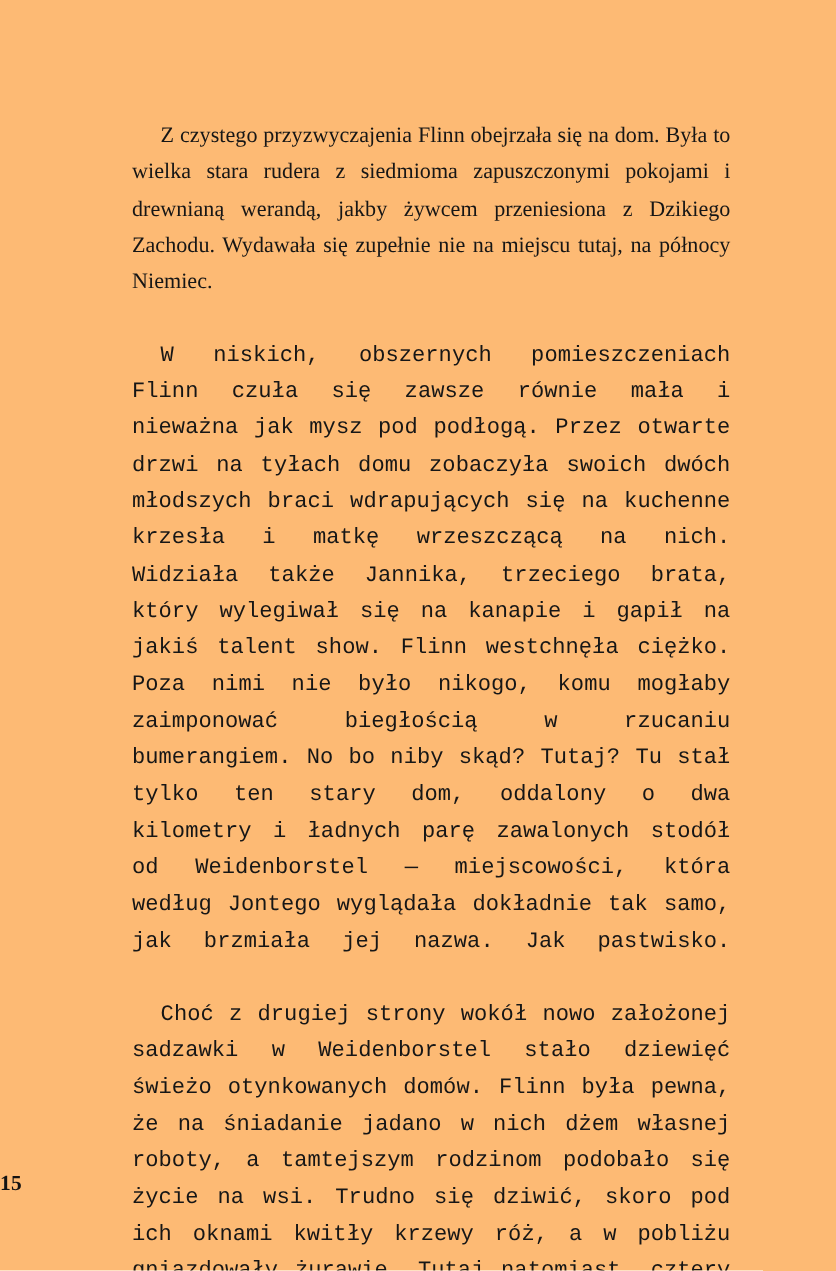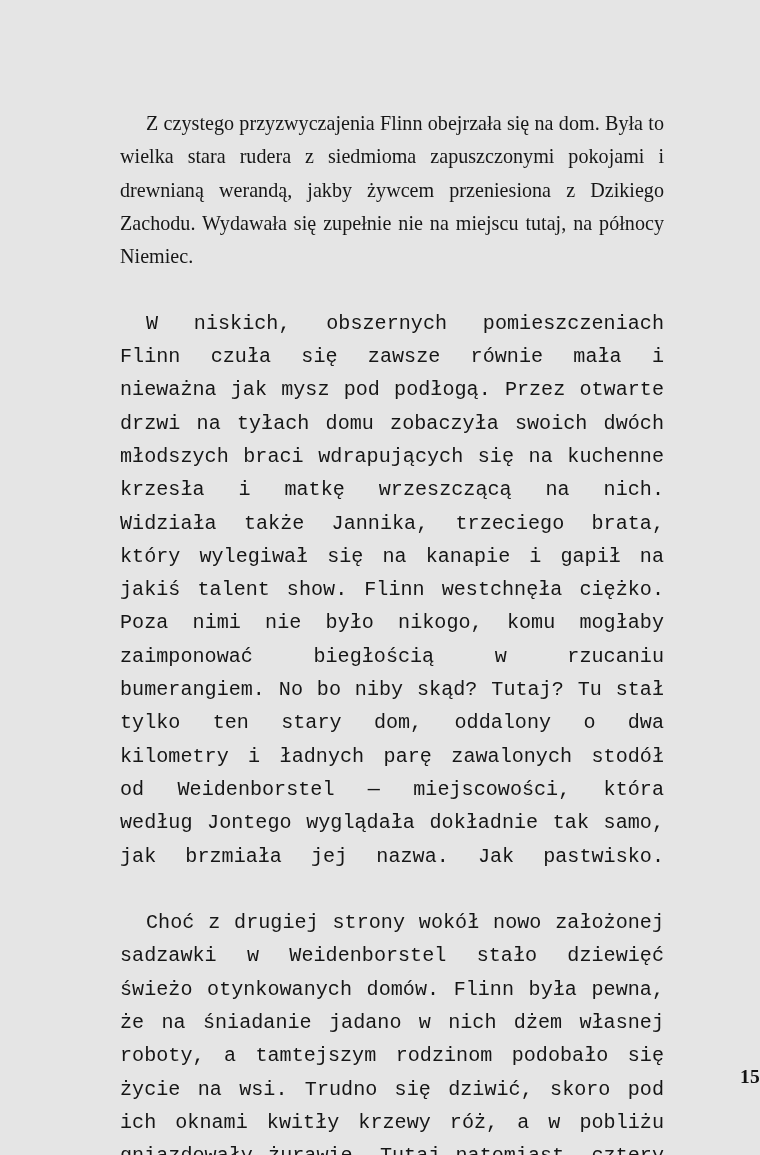--- a/index.html
+++ b/index.html
@@ -14,21 +14,21 @@
     font-family: "Liberation Serif", "DejaVu Serif", serif;
     color: #161616;
     -webkit-font-smoothing: antialiased;
   }
   .page {
     position: absolute;
     left: 0;
     top: 0;
     width: 760px;
     height: 1155px;
-    background: #e5e5e5;
+    background: #fdba74;
     box-sizing: border-box;
   }
   .text-block {
     position: absolute;
     left: 120px;
     top: 107px;
     width: 544px;
   }
   .para {
     margin: 0;
@@ -50,21 +50,21 @@
   .para:after {
     content: "";
     display: inline-block;
     width: 100%;
   }
   .folio {
     position: absolute;
     left: 0;
     top: 1066px;
     width: 760px;
-    text-align: right;
+    text-align: left;
     font-size: 19.5px;
     font-weight: bold;
     font-family: "Liberation Serif", "DejaVu Serif", serif;
     color: #121212;
     letter-spacing: 0.3px;
   }
 </style>
 </head>
 <body>
 

